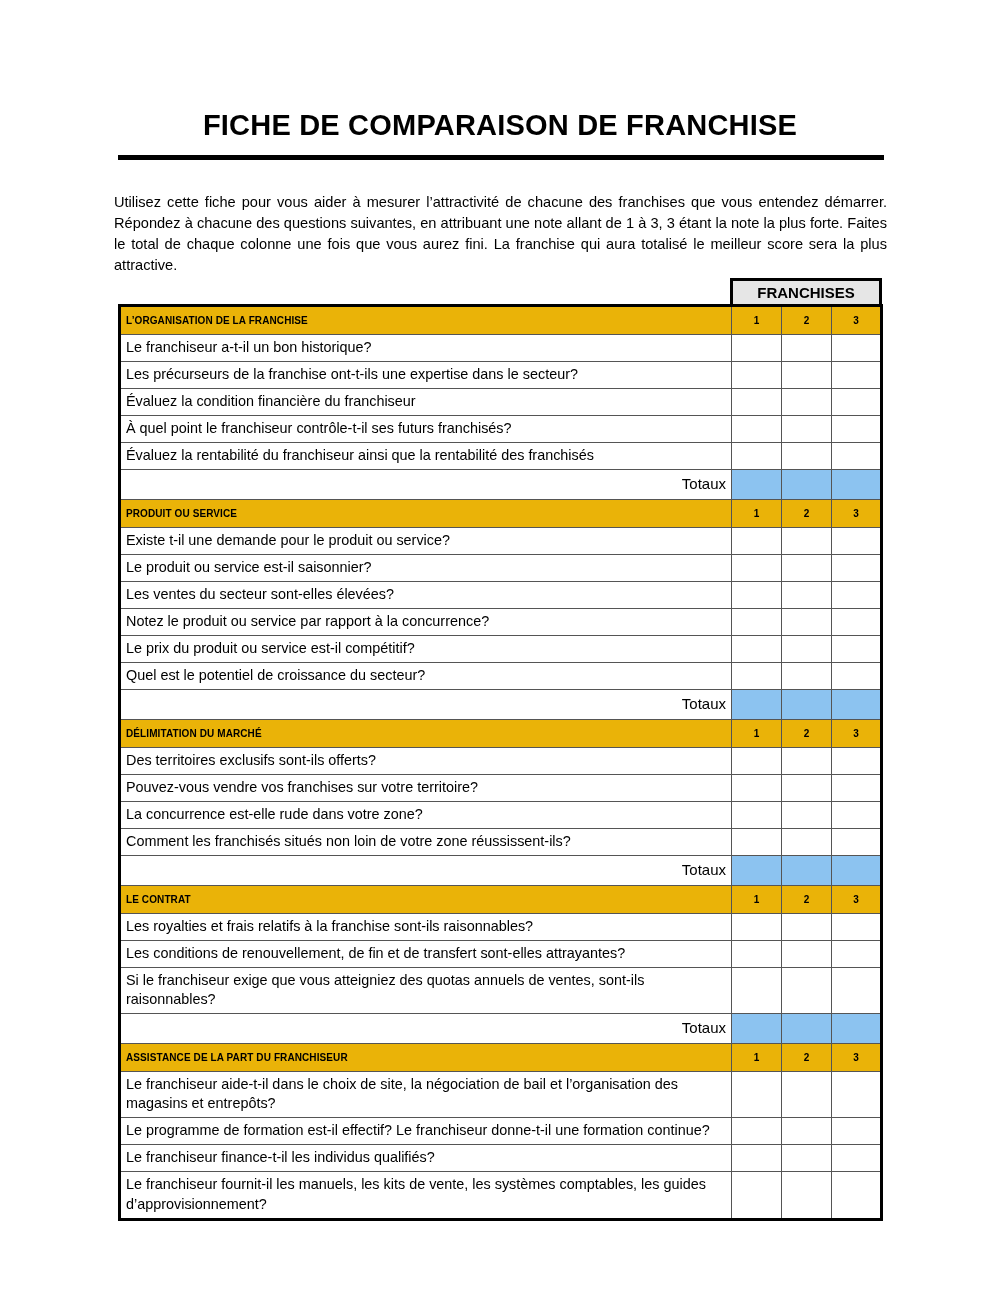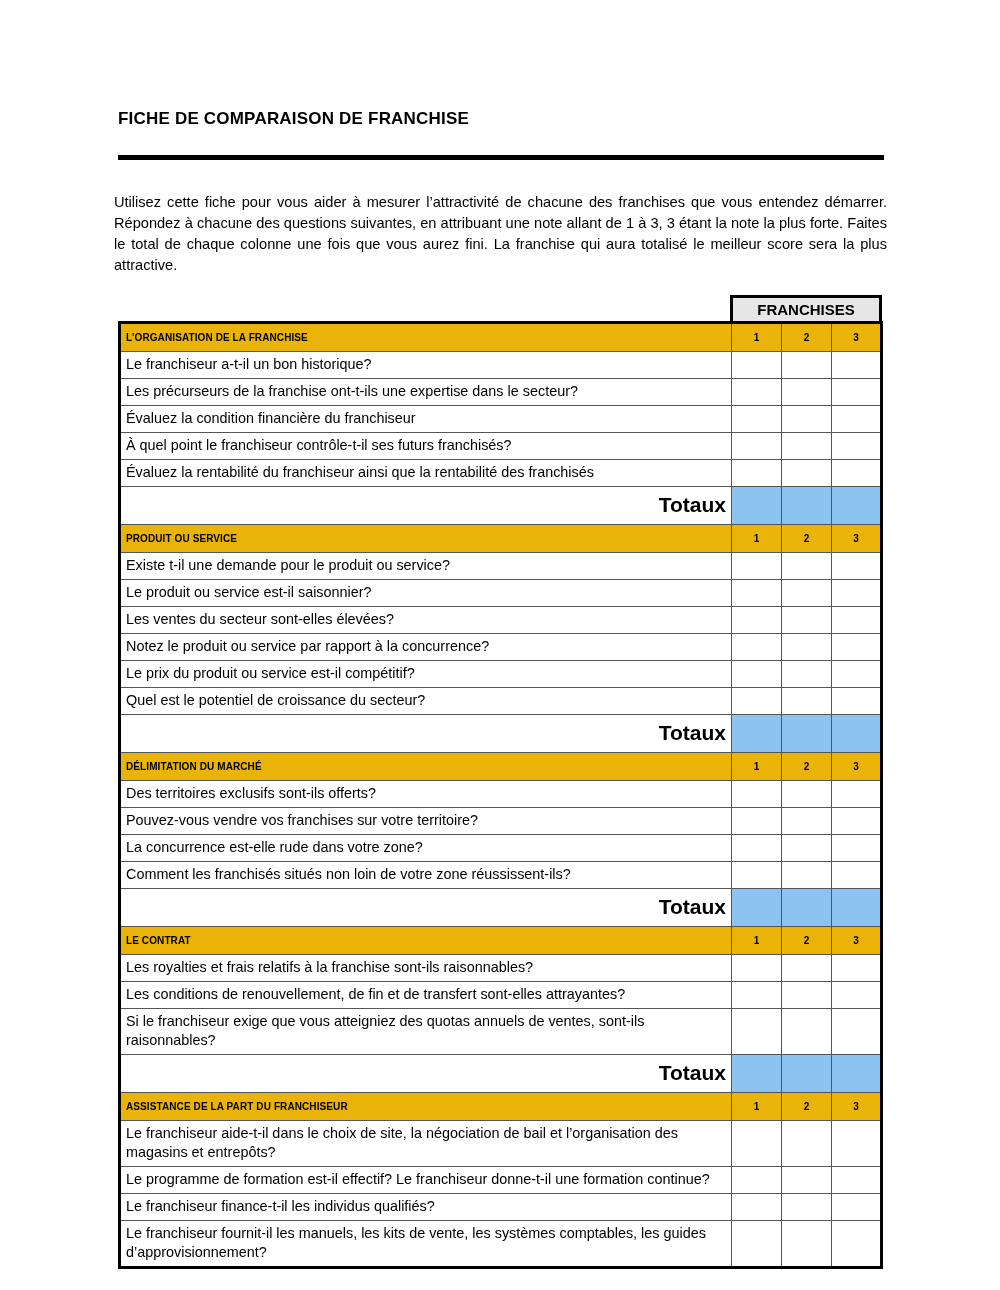--- a/index.html
+++ b/index.html
@@ -18,22 +18,22 @@
     position: relative;
     width: 1000px;
     height: 1290px;
     box-sizing: border-box;
   }
   .doc-title {
     position: absolute;
     left: 118px;
     top: 110px;
     width: 764px;
-    text-align: left;
-    font-size: 17px;
+    text-align: center;
+    font-size: 29px;
     font-weight: bold;
     letter-spacing: 0.2px;
     line-height: 1.1;
   }
   .title-rule {
     position: absolute;
     left: 118px;
     top: 155px;
     width: 766px;
     height: 5px;
@@ -69,21 +69,20 @@
     flex: 1 1 auto;
     height: 26px;
     line-height: 24px;
     text-align: center;
     font-size: 15px;
     font-weight: bold;
     background: #e6e6e6;
     border: 3px solid #000000;
     border-bottom: none;
     box-sizing: border-box;
-    margin-top: 17px;
   }
 
   table.grid {
     border-collapse: collapse;
     width: 764px;
     table-layout: fixed;
     border-left: 3px solid #000;
     border-right: 3px solid #000;
     border-top: 3px solid #000;
     border-bottom: 3px solid #000;
@@ -114,22 +113,22 @@
   tr.section-head.spaced td {
     border-top: 1px solid #7f1d1d;
   }
   tr.q td.q-text {
     padding-top: 3px;
     padding-bottom: 4px;
   }
   td.num { text-align: center; }
   tr.totaux td.tot-label {
     text-align: right;
-    font-weight: bold;
-    font-size: 21px;
+    font-weight: normal;
+    font-size: 15px;
     padding-top: 4px;
     padding-bottom: 5px;
   }
   tr.totaux td.tot-cell {
     background: #8cc3f0;
   }
 </style>
 </head>
 <body>
 

